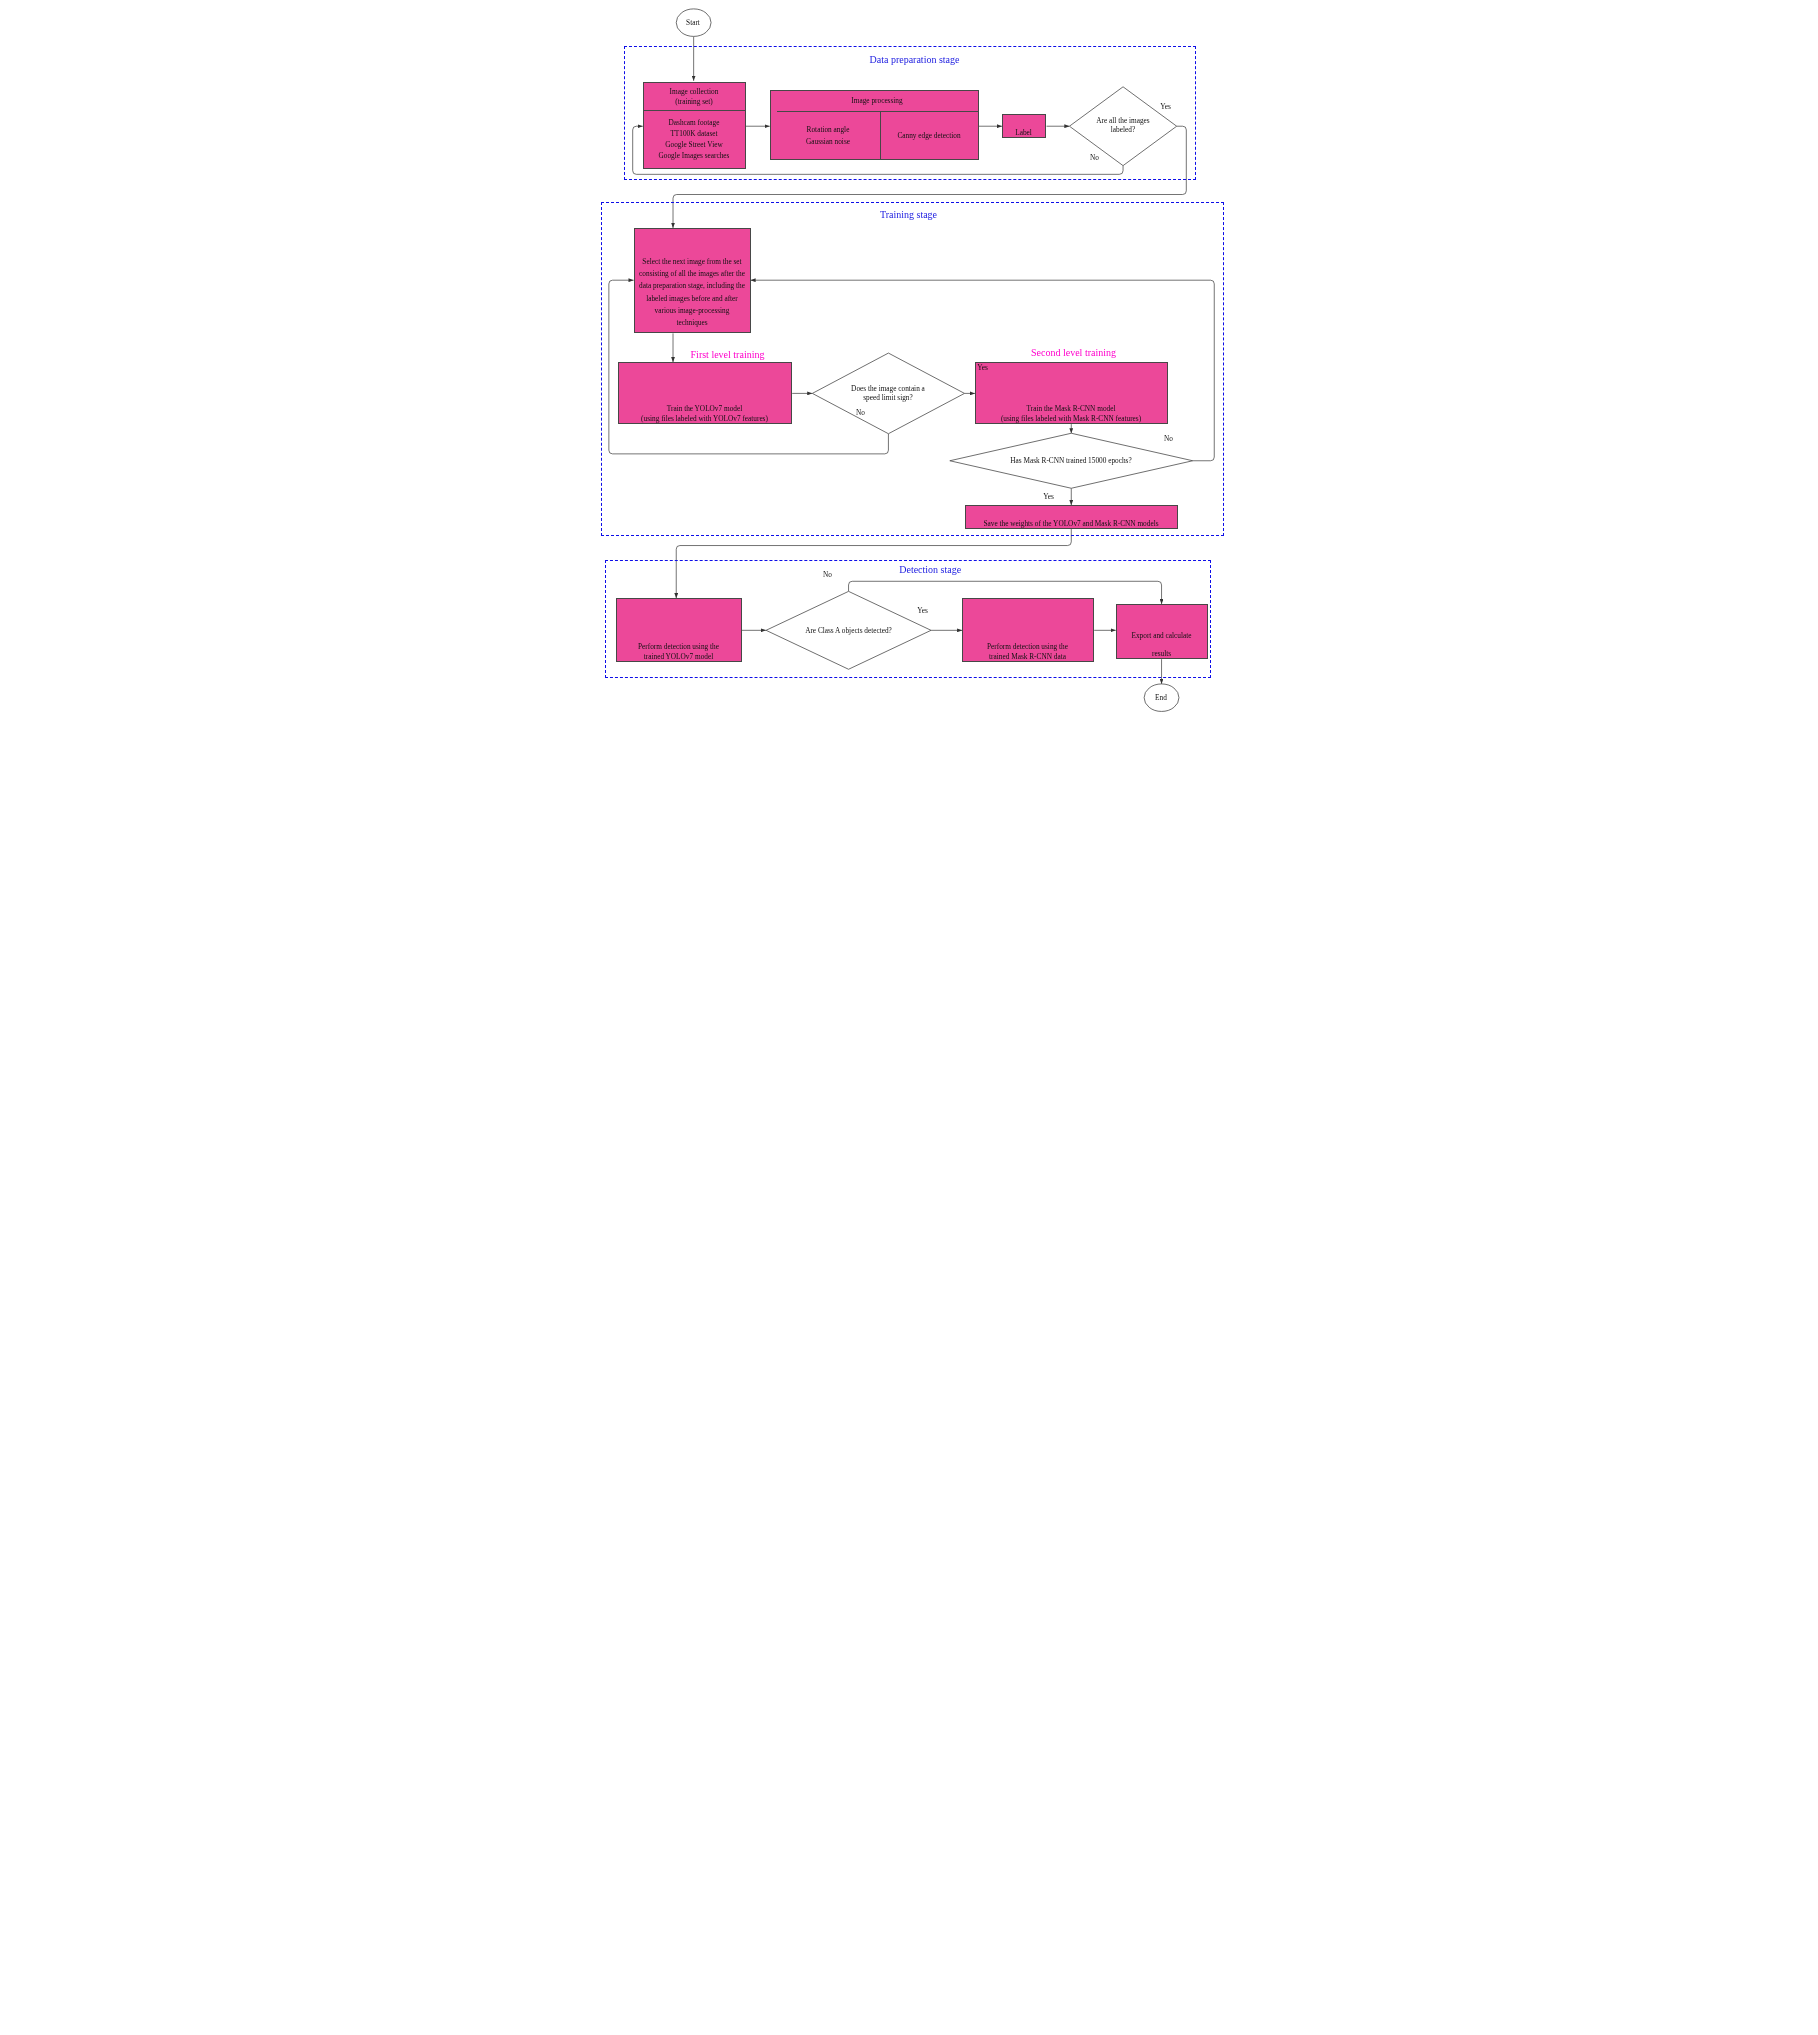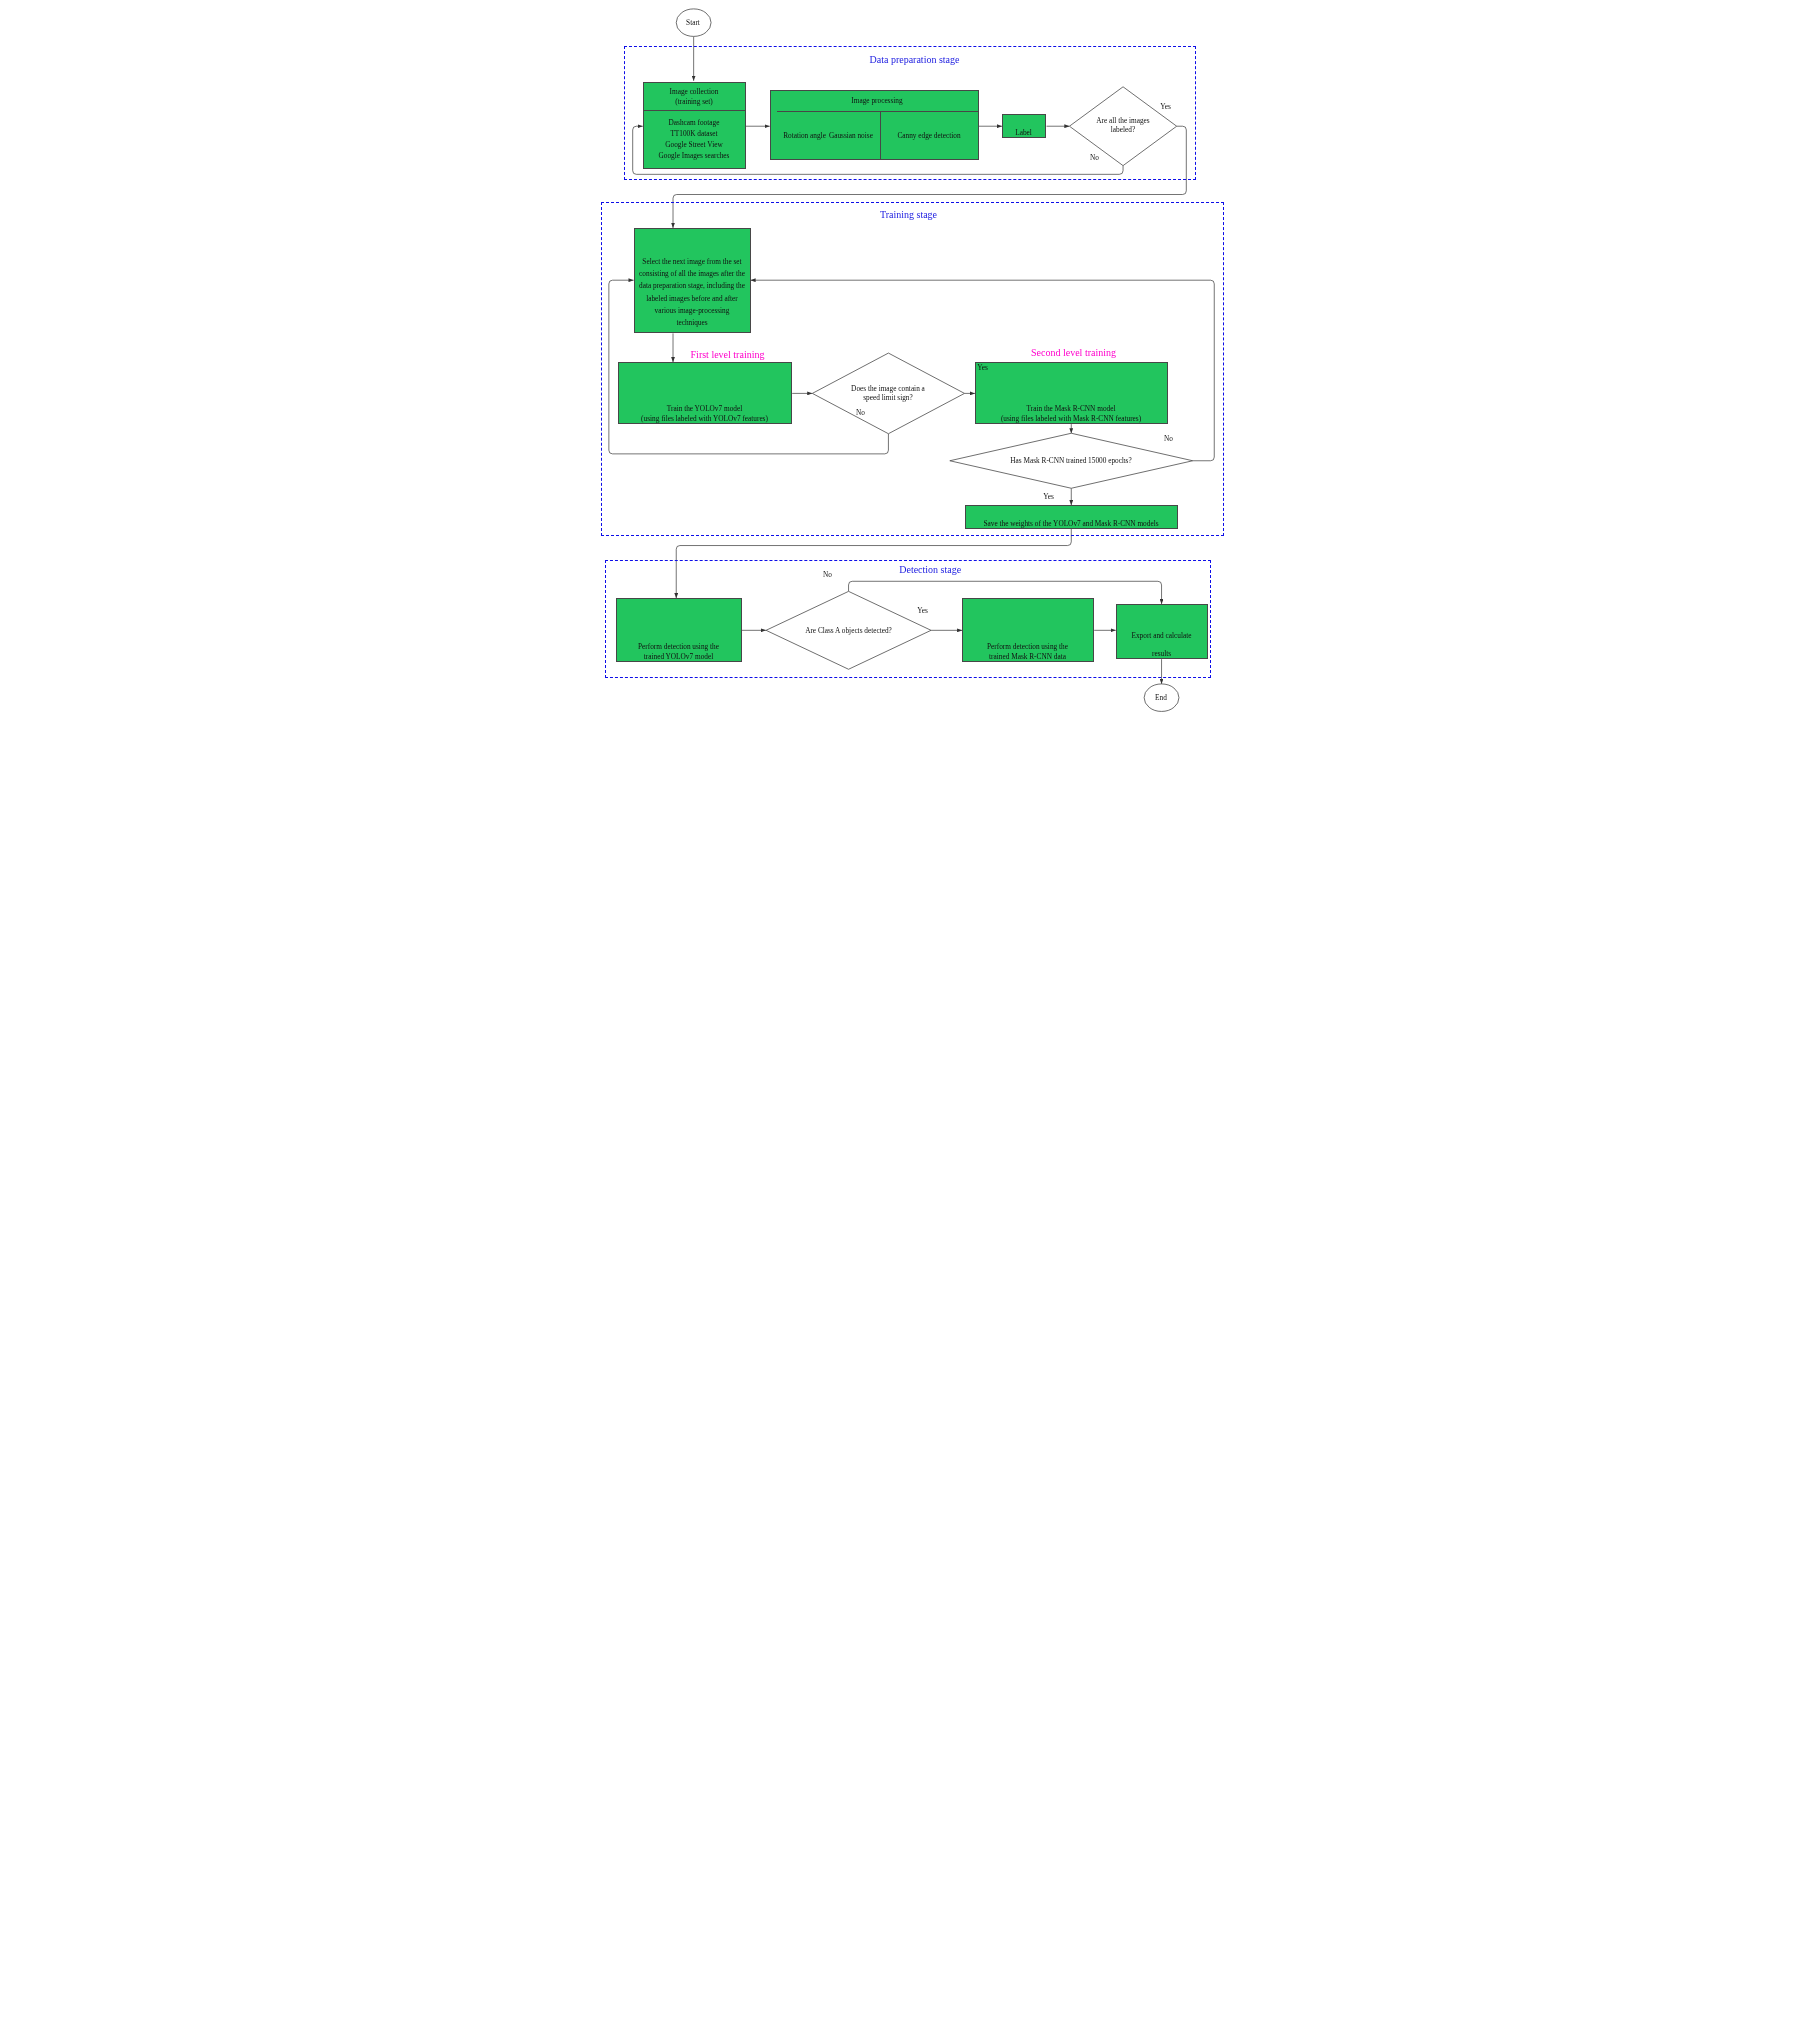--- a/index.html
+++ b/index.html
@@ -23,31 +23,31 @@
   .stage{position:absolute;border:1.8px dashed var(--stage_border);}
   #stage-dp{left:33px;top:46px;width:572px;height:134px;}
   #stage-tr{left:10px;top:202px;width:623px;height:334px;}
   #stage-de{left:14.7px;top:560px;width:606px;height:118px;}
   .stage-title{position:absolute;transform:translateX(-50%);color:var(--stage_title);font-size:10px;white-space:nowrap;}
   #stage-dp .stage-title{left:290px;top:7.3px;}
   #stage-tr .stage-title{left:307px;top:5.5px;}
   #stage-de .stage-title{left:324px;top:2.7px;}
 
   
-  .box{position:absolute;background:#22c55e;border:0.9px solid #474747;font-size:7.3px;line-height:1.3;text-align:center;}
+  .box{position:absolute;background:#ec4899;border:0.9px solid #474747;font-size:7.3px;line-height:1.3;text-align:center;}
   .vcenter{display:flex;flex-direction:column;align-items:center;justify-content:flex-end;}
 
   #node-collection{left:52px;top:82px;width:103px;height:87px;display:flex;flex-direction:column;}
   #node-collection .hdr{height:28px;border-bottom:0.9px solid #474747;display:flex;flex-direction:column;align-items:center;justify-content:center;}
   #node-collection .bdy{flex:1;display:flex;flex-direction:column;align-items:center;justify-content:center;gap:1.4px;}
 
   #node-processing{left:179px;top:90px;width:209px;height:70px;display:flex;flex-direction:column;padding-left:6px;}
   #node-processing .hdr{height:21px;border-bottom:0.9px solid #474747;display:flex;align-items:center;justify-content:center;}
   #node-processing .cells{flex:1;display:flex;}
-  #node-processing .cell-left{flex:0 0 104px;border-right:0.7px solid #474747;display:flex;flex-direction:row;align-items:center;justify-content:center;gap:3px;}
+  #node-processing .cell-left{flex:0 0 104px;border-right:0.7px solid #474747;display:flex;flex-direction:column;align-items:center;justify-content:center;gap:3px;}
   #node-processing .cell-right{flex:1;display:flex;align-items:center;justify-content:center;}
 
   #node-label{left:411px;top:114px;width:44px;height:24px;}
   #node-select{left:43px;top:228px;width:117px;height:105px;padding:2.7px 3.7px;}
   #node-select p{font-size:7.3px;line-height:1.68;}
   #node-yolo{left:27px;top:362px;width:174px;height:62px;font-family:Liberation Serif, serif;}
   #node-mask{left:384px;top:362px;width:193px;height:62px;}
   #node-save{left:374px;top:505px;width:213px;height:24px;}
   #node-dyolo{left:25px;top:598px;width:126px;height:64px;}
   #node-dmask{left:371px;top:598px;width:132px;height:64px;}

